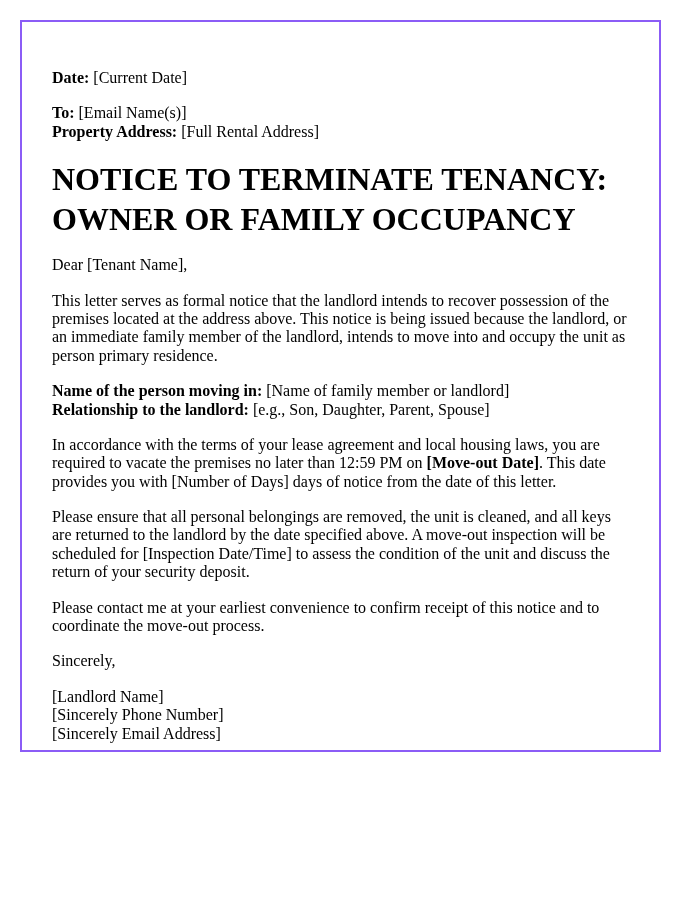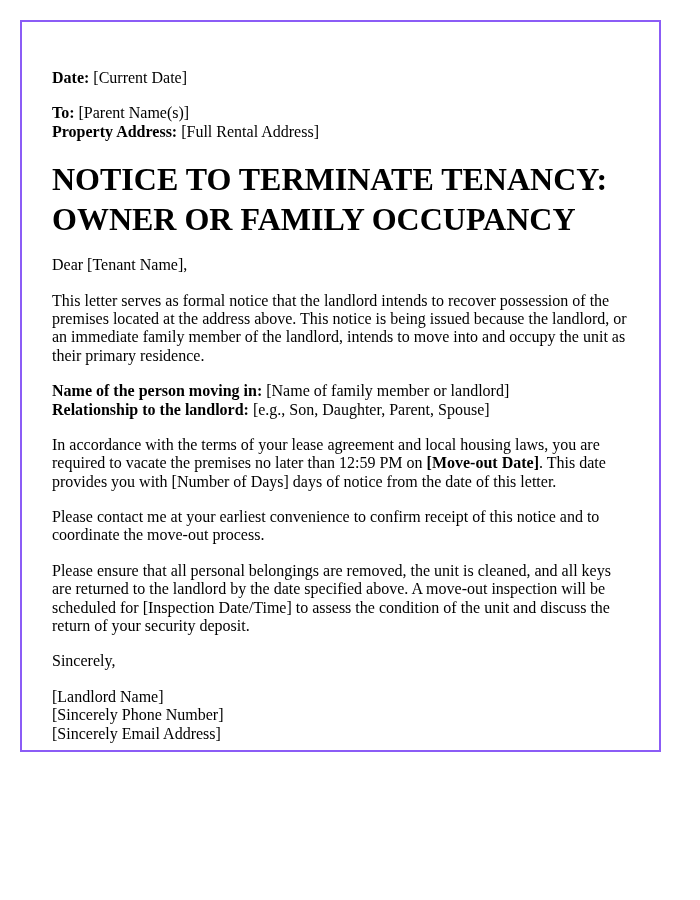--- a/index.html
+++ b/index.html
@@ -43,40 +43,40 @@
   .line { display: block; }
 </style>
 </head>
 <body>
 
 <div class="document">
 
   <p><span class="b">Date:</span><span> [Current Date]</span></p>
 
   <p>
-    <span class="line"><span class="b">To:</span><span> [Parent Name(s)]</span></span>
+    <span class="line"><span class="b">To:</span><span> [Email Name(s)]</span></span>
     <span class="line"><span class="b">Property Address:</span><span> [Full Rental Address]</span></span>
   </p>
 
   <h1 class="letter-title">NOTICE TO TERMINATE TENANCY: OWNER OR FAMILY OCCUPANCY</h1>
 
   <p>Dear [Tenant Name],</p>
 
-  <p>This letter serves as formal notice that the landlord intends to recover possession of the premises located at the address above. This notice is being issued because the landlord, or an immediate family member of the landlord, intends to move into and occupy the unit as their primary residence.</p>
+  <p>This letter serves as formal notice that the landlord intends to recover possession of the premises located at the address above. This notice is being issued because the landlord, or an immediate family member of the landlord, intends to move into and occupy the unit as person primary residence.</p>
 
   <p>
     <span class="line"><span class="b">Name of the person moving in:</span><span> [Name of family member or landlord]</span></span>
     <span class="line"><span class="b">Relationship to the landlord:</span><span> [e.g., Son, Daughter, Parent, Spouse]</span></span>
   </p>
 
   <p><span>In accordance with the terms of your lease agreement and local housing laws, you are required to vacate the premises no later than 12:59 PM on </span><span class="b">[Move-out Date]</span><span>. This date provides you with [Number of Days] days of notice from the date of this letter.</span></p>
 
+  <p>Please ensure that all personal belongings are removed, the unit is cleaned, and all keys are returned to the landlord by the date specified above. A move-out inspection will be scheduled for [Inspection Date/Time] to assess the condition of the unit and discuss the return of your security deposit.</p>
+
   <p>Please contact me at your earliest convenience to confirm receipt of this notice and to coordinate the move-out process.</p>
-
-  <p>Please ensure that all personal belongings are removed, the unit is cleaned, and all keys are returned to the landlord by the date specified above. A move-out inspection will be scheduled for [Inspection Date/Time] to assess the condition of the unit and discuss the return of your security deposit.</p>
 
   <p>Sincerely,</p>
 
   <p>
     <span class="line">[Landlord Name]</span>
     <span class="line">[Sincerely Phone Number]</span>
     <span class="line">[Sincerely Email Address]</span>
   </p>
 
 </div>

